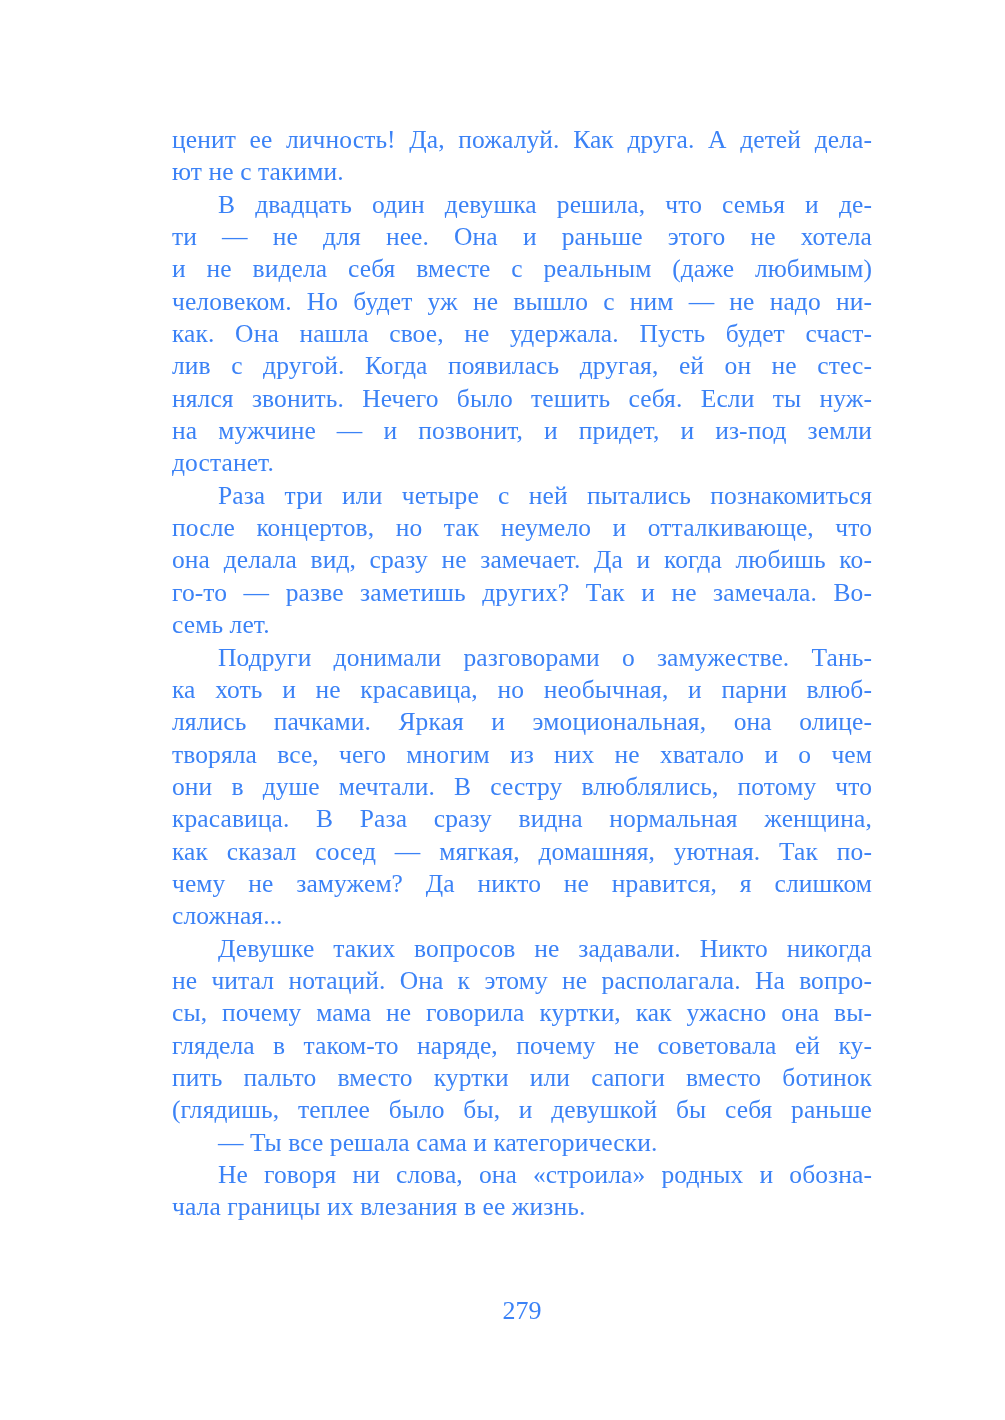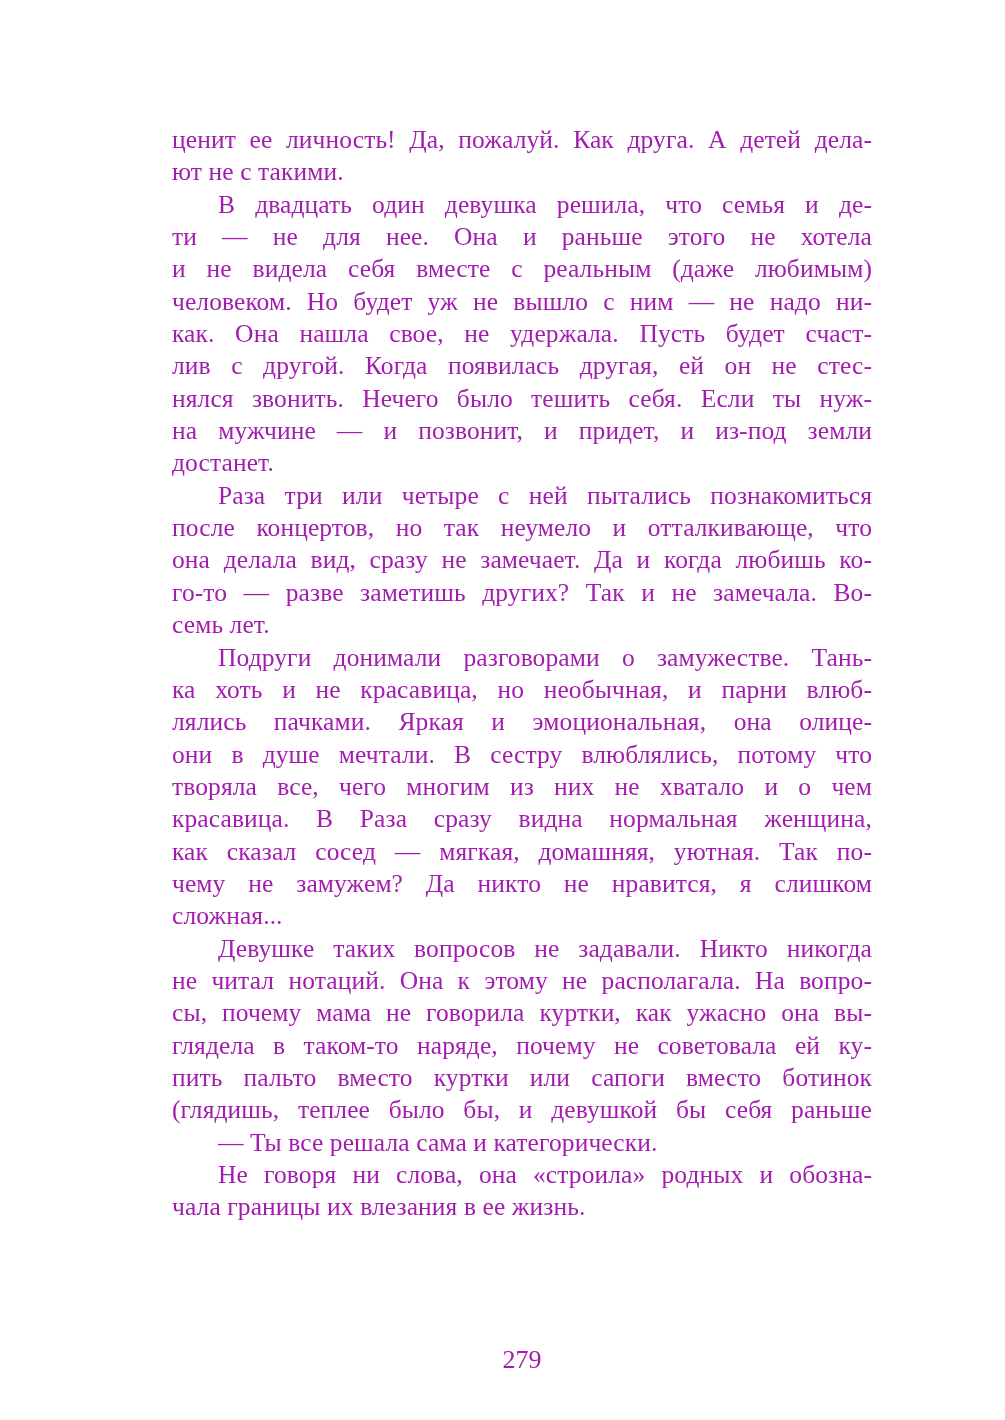--- a/index.html
+++ b/index.html
@@ -7,21 +7,21 @@
     margin: 0;
     padding: 0;
     background: #ffffff;
   }
   .page {
     position: relative;
     width: 1005px;
     height: 1420px;
     background: #ffffff;
     font-family: "Liberation Serif", "DejaVu Serif", serif;
-    color: #a21caf;
+    color: #3b82f6;
     overflow: hidden;
   }
   .text-block {
     position: absolute;
     left: 172px;
     top: 124px;
     width: 700px;
   }
   .paragraph {
     margin: 0;
@@ -37,21 +37,21 @@
   }
   .line.last {
     text-align-last: left;
     -moz-text-align-last: left;
   }
   .line.indent {
     text-indent: 46px;
   }
   .page-number {
     position: absolute;
-    top: 1344px;
+    top: 1295px;
     left: 172px;
     width: 700px;
     text-align: center;
     font-size: 26px;
     line-height: 32px;
   }
 </style>
 </head>
 <body>
 
@@ -76,22 +76,22 @@
         <div class="line indent">Раза три или четыре с ней пытались познакомиться</div>
         <div class="line">после концертов, но так неумело и отталкивающе, что</div>
         <div class="line">она делала вид, сразу не замечает. Да и когда любишь ко-</div>
         <div class="line">го-то — разве заметишь других? Так и не замечала. Во-</div>
         <div class="line last">семь лет.</div>
       </div>
       <div class="paragraph">
         <div class="line indent">Подруги донимали разговорами о замужестве. Тань-</div>
         <div class="line">ка хоть и не красавица, но необычная, и парни влюб-</div>
         <div class="line">лялись пачками. Яркая и эмоциональная, она олице-</div>
+        <div class="line">творяла все, чего многим из них не хватало и о чем</div>
         <div class="line">они в душе мечтали. В сестру влюблялись, потому что</div>
-        <div class="line">творяла все, чего многим из них не хватало и о чем</div>
         <div class="line">красавица. В Раза сразу видна нормальная женщина,</div>
         <div class="line">как сказал сосед — мягкая, домашняя, уютная. Так по-</div>
         <div class="line">чему не замужем? Да никто не нравится, я слишком</div>
         <div class="line last">сложная...</div>
       </div>
       <div class="paragraph">
         <div class="line indent">Девушке таких вопросов не задавали. Никто никогда</div>
         <div class="line">не читал нотаций. Она к этому не располагала. На вопро-</div>
         <div class="line">сы, почему мама не говорила куртки, как ужасно она вы-</div>
         <div class="line">глядела в таком-то наряде, почему не советовала ей ку-</div>

